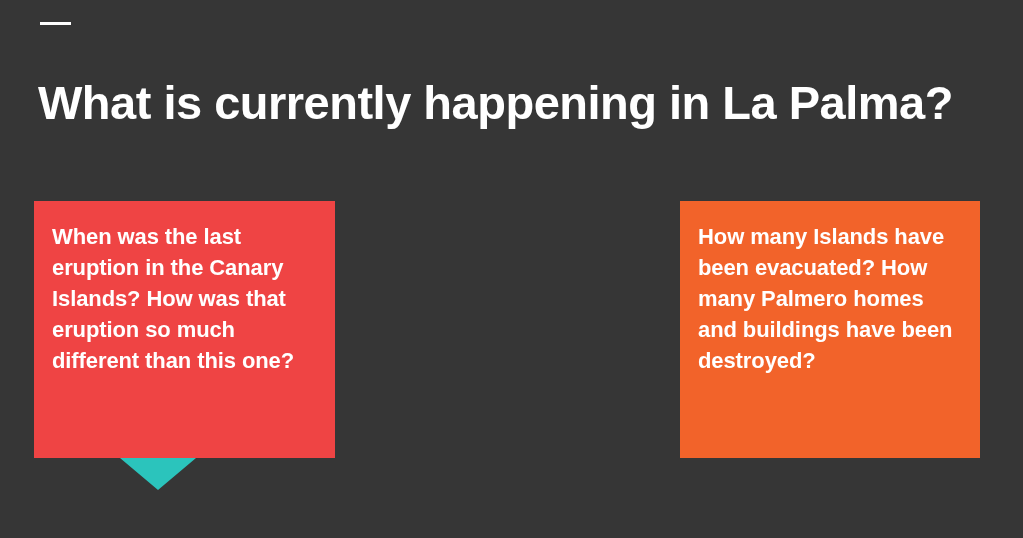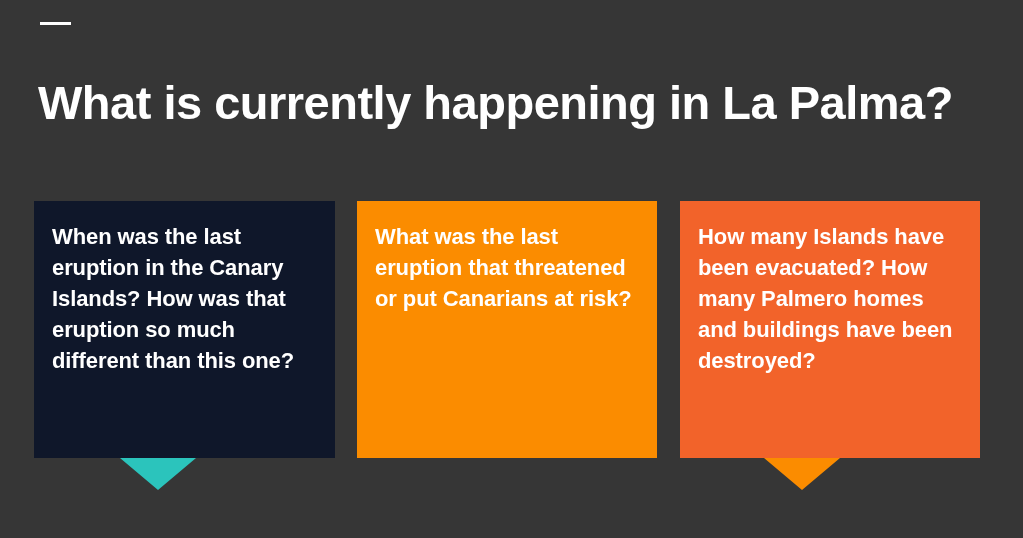--- a/index.html
+++ b/index.html
@@ -108,32 +108,26 @@
 
 <div class="slide" style="background: rgb(54, 54, 54);">
 
   <div class="accent-dash" style="background: rgb(255, 255, 255);"></div>
 
   <h1 class="slide-title">What is currently happening in La Palma?</h1>
 
   <div class="card-row">
 
     <div class="card card-1">
-      <div class="card-body" style="background: #0f172a; padding-left: 40px;">
+      <div class="card-body" style="background: #ef4444; padding-left: 40px;">
         <div class="card-text" style="color: rgb(255, 255, 255);">When was the last eruption in the Canary Islands? How was that eruption so much different than this one?</div>
       </div>
       <div class="card-tail" style="border-top-color: rgb(43, 196, 188);"></div>
     </div>
 
-    <div class="card card-2">
-      <div class="card-body" style="background: rgb(251, 140, 0);">
-        <div class="card-text" style="color: rgb(255, 255, 255);">What was the last eruption that threatened or put Canarians at risk?</div>
-      </div>
-      <div class="card-tail" style="border-top-color: rgb(251, 140, 0);"></div>
-    </div>
 
     <div class="card card-3">
       <div class="card-body" style="background: rgb(242, 99, 42);">
         <div class="card-text" style="color: rgb(255, 255, 255);">How many Islands have been evacuated? How many Palmero homes and buildings have been destroyed?</div>
       </div>
 
     </div>
 
   </div>
 </div>

